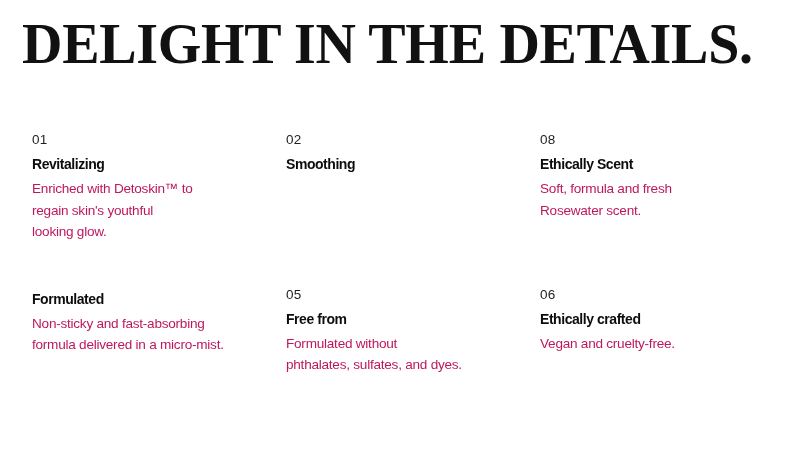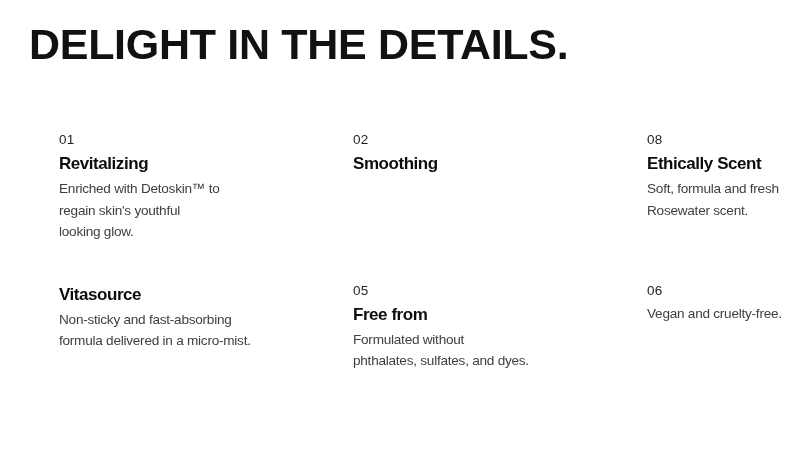--- a/index.html
+++ b/index.html
@@ -20,76 +20,75 @@
   .slide {
     position: relative;
     width: 800px;
     height: 462px;
     background: #ffffff;
   }
 
   
   .headline {
     position: absolute;
-    left: 29px;
+    left: 22px;
     top: 20px;
-    font-family: Liberation Sans, sans-serif;
+    font-family: Liberation Serif, serif;
     font-weight: bold;
-    font-size: 43px;
+    font-size: 56px;
     line-height: 48px;
     letter-spacing: -0.3px;
     color: #111111;
     white-space: nowrap;
   }
 
   
   .features {
     position: absolute;
-    left: 59px;
+    left: 32px;
     top: 132px;
     width: 710px;
     display: grid;
     grid-template-columns: 254px 254px 202px;
     grid-template-rows: auto auto;
     row-gap: 44px;
     column-gap: 0px;
-    gap: 40px;
   }
 
   .feature {
     width: 100%;
   }
 
   .feature-number {
     font-family: "Liberation Sans", sans-serif;
     font-size: 13.5px;
     line-height: 16px;
     font-weight: 400;
     color: #1f1f1f;
     letter-spacing: 0.2px;
     margin-bottom: 4px;
   }
 
   .feature-title {
     font-family: "Liberation Sans", sans-serif;
-    font-size: 17px;
+    font-size: 14px;
     line-height: 24px;
     font-weight: bold;
     letter-spacing: -0.45px;
     color: #0d0d0d;
     margin-bottom: 2px;
   }
 
   .feature-body {
     font-family: "Liberation Sans", sans-serif;
     font-size: 13.6px;
     line-height: 21.5px;
     font-weight: 400;
     letter-spacing: -0.25px;
-    color: #404040;
+    color: #be185d;
     white-space: pre-line;
   }
 </style>
 </head>
 <body>
 
 <div class="slide">
 
   <h1 class="headline">DELIGHT IN THE DETAILS.</h1>
 
@@ -109,31 +108,32 @@
     </div>
 
     <div class="feature">
       <div class="feature-number">08</div>
       <div class="feature-title">Ethically Scent</div>
       <div class="feature-body">Soft, formula and fresh
 Rosewater scent.</div>
     </div>
 
     <div class="feature">
-      <div class="feature-title">Vitasource</div>
+      <div class="feature-title">Formulated</div>
       <div class="feature-body">Non-sticky and fast-absorbing
 formula delivered in a micro-mist.</div>
     </div>
 
     <div class="feature">
       <div class="feature-number">05</div>
       <div class="feature-title">Free from</div>
       <div class="feature-body">Formulated without
 phthalates, sulfates, and dyes.</div>
     </div>
 
     <div class="feature">
       <div class="feature-number">06</div>
+      <div class="feature-title">Ethically crafted</div>
       <div class="feature-body">Vegan and cruelty-free.</div>
     </div>
 
   </div>
 </div>
 
 </body></html>

